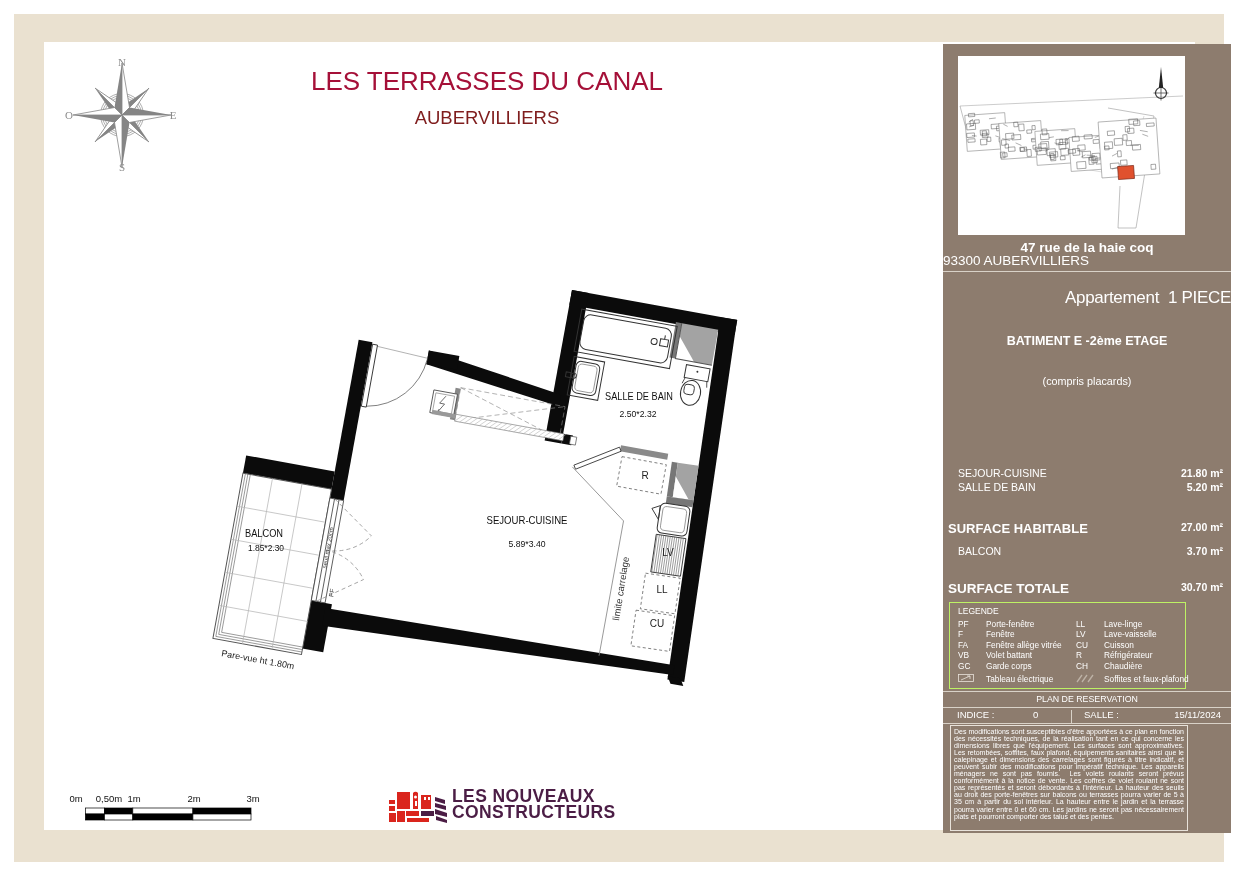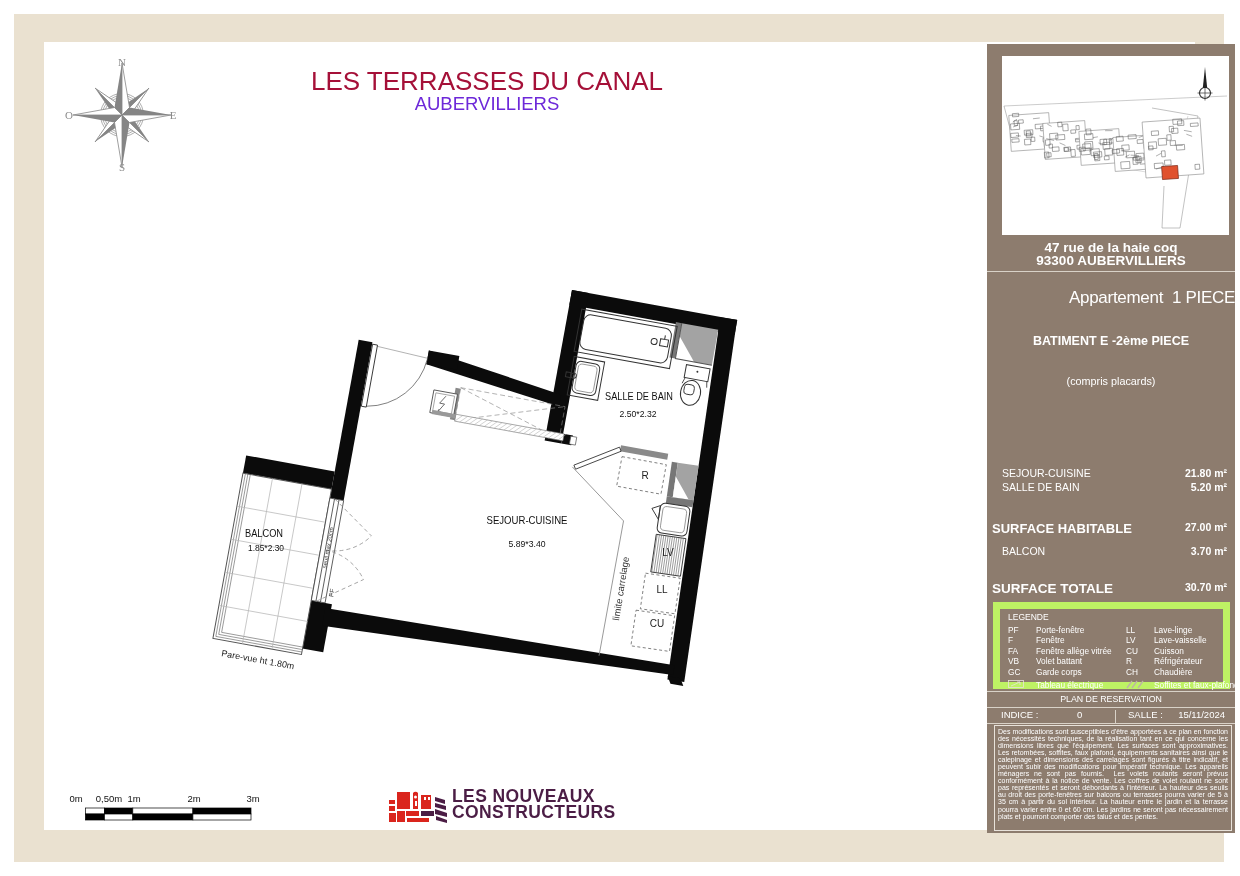--- a/index.html
+++ b/index.html
@@ -1,36 +1,36 @@
 <!DOCTYPE html>
 <html><head><meta charset="utf-8">
 <style>
 * {margin:0;padding:0;box-sizing:border-box}
 html,body {width:1240px;height:876px;background:#fff;font-family:'Liberation Sans',sans-serif;position:relative;overflow:hidden;-webkit-font-smoothing:antialiased}
 #frame {position:absolute;left:14px;top:14px;width:1210px;height:848px;background:#eae1d0}
 #page  {position:absolute;left:44px;top:42px;width:1151px;height:788px;background:#fff}
 #title {position:absolute;left:0;top:66px;width:974px;text-align:center;color:#a51038;font-size:26px;letter-spacing:0px}
-#subtitle {position:absolute;left:0;top:93px;width:974px;text-align:center;color:#6d28d9;font-size:18.5px}
-#sidebar {position:absolute;left:987px;top:44px;width:248px;height:789px;background:#8d7c6e;color:#fff}
+#subtitle {position:absolute;left:0;top:107px;width:974px;text-align:center;color:#7f1d1d;font-size:18.5px}
+#sidebar {position:absolute;left:943px;top:44px;width:288px;height:789px;background:#8d7c6e;color:#fff}
 #mapbox {position:absolute;left:15px;top:12px;width:227px;height:179px;background:#fff}
 .addr1 {position:absolute;top:196px;width:100%;text-align:center;font-weight:bold;font-size:13.5px}
-.addr2 {position:absolute;top:209px;width:100%;text-align:center;font-weight:bold;font-size:13.5px}
+.addr2 {position:absolute;top:209px;width:100%;font-weight:normal;font-size:13.5px}
 .sep {position:absolute;top:227px;left:0;width:100%;height:1px;background:#d9d2c8}
 .apt {position:absolute;top:244px;width:100%;text-align:right;font-size:17px;letter-spacing:-0.3px}
 .apt + .apt {top:264px}
 .bat {position:absolute;top:290px;width:100%;text-align:center;font-size:12.5px;font-weight:bold}
 .tds {position:absolute;top:315px;width:100%;text-align:center;font-size:15.5px;font-weight:bold}
 .cp  {position:absolute;top:331px;width:100%;text-align:center;font-size:10.8px}
 .row {position:absolute;left:15px;right:8px;font-size:10.5px}
 .row .v {font-size:10.5px !important;font-weight:bold}
 .row.b,.row.b2 {left:5px}
 .row .v {position:absolute;right:0;top:0}
 .row.b {font-weight:bold;font-size:13px}
 .row.b2 {font-weight:bold;font-size:13.5px}
-#legend {position:absolute;left:6px;top:558px;width:237px;height:87px;border:7px solid #bef264;font-size:8.3px}
+#legend {position:absolute;left:6px;top:558px;width:237px;height:87px;border:1px solid #bef264;font-size:8.3px}
 .lt {margin:3px 0 3px 8px;font-size:8.5px}
 .lr {position:relative;height:10.4px;margin-left:8px}
 .lr span {position:absolute;top:0;white-space:nowrap}
 .c1 {left:0}
 .c2 {left:28px}
 .c3 {left:118px}
 .c4 {left:146px}
 .lr.li {margin-top:3px}
 #sidebar .pb1 {position:absolute;top:647px;left:0;width:100%;height:1px;background:#d9d2c8}
 .pdr {position:absolute;top:650px;width:100%;text-align:center;font-size:8.8px}
@@ -321,21 +321,21 @@
           <circle r="5.5" fill="none" stroke="#333" stroke-width="1.2"></circle>
           <path d="M0 -7.5 V7.5 M-7.5 0 H7.5" stroke="#333" stroke-width="0.7"></path>
           <polygon points="0,-26 2.2,-5 -2.2,-5" fill="#222"></polygon>
         </g>
 </svg>
     </div>
   <div class="addr1">47 rue de la haie coq</div>
   <div class="addr2">93300 AUBERVILLIERS</div>
   <div class="sep"></div>
   <div class="apt">Appartement&nbsp;&nbsp;1 PIECE</div>
-  <div class="bat">BATIMENT E -2ème PIECE</div>
+  <div class="bat">BATIMENT E -2ème ETAGE</div>
   <div class="cp">(compris placards)</div>
   <div class="row" style="top:423px"><span>SEJOUR-CUISINE</span><span class="v">21.80 m²</span></div>
   <div class="row" style="top:437px"><span>SALLE DE BAIN</span><span class="v">5.20 m²</span></div>
   <div class="row b" style="top:477px"><span>SURFACE HABITABLE</span><span class="v">27.00 m²</span></div>
   <div class="row" style="top:501px"><span>BALCON</span><span class="v">3.70 m²</span></div>
   <div class="row b2" style="top:537px"><span>SURFACE TOTALE</span><span class="v">30.70 m²</span></div>
   <div id="legend">
     <div class="lt">LEGENDE</div>
     <div class="lr">
         <span class="c1">PF</span>

